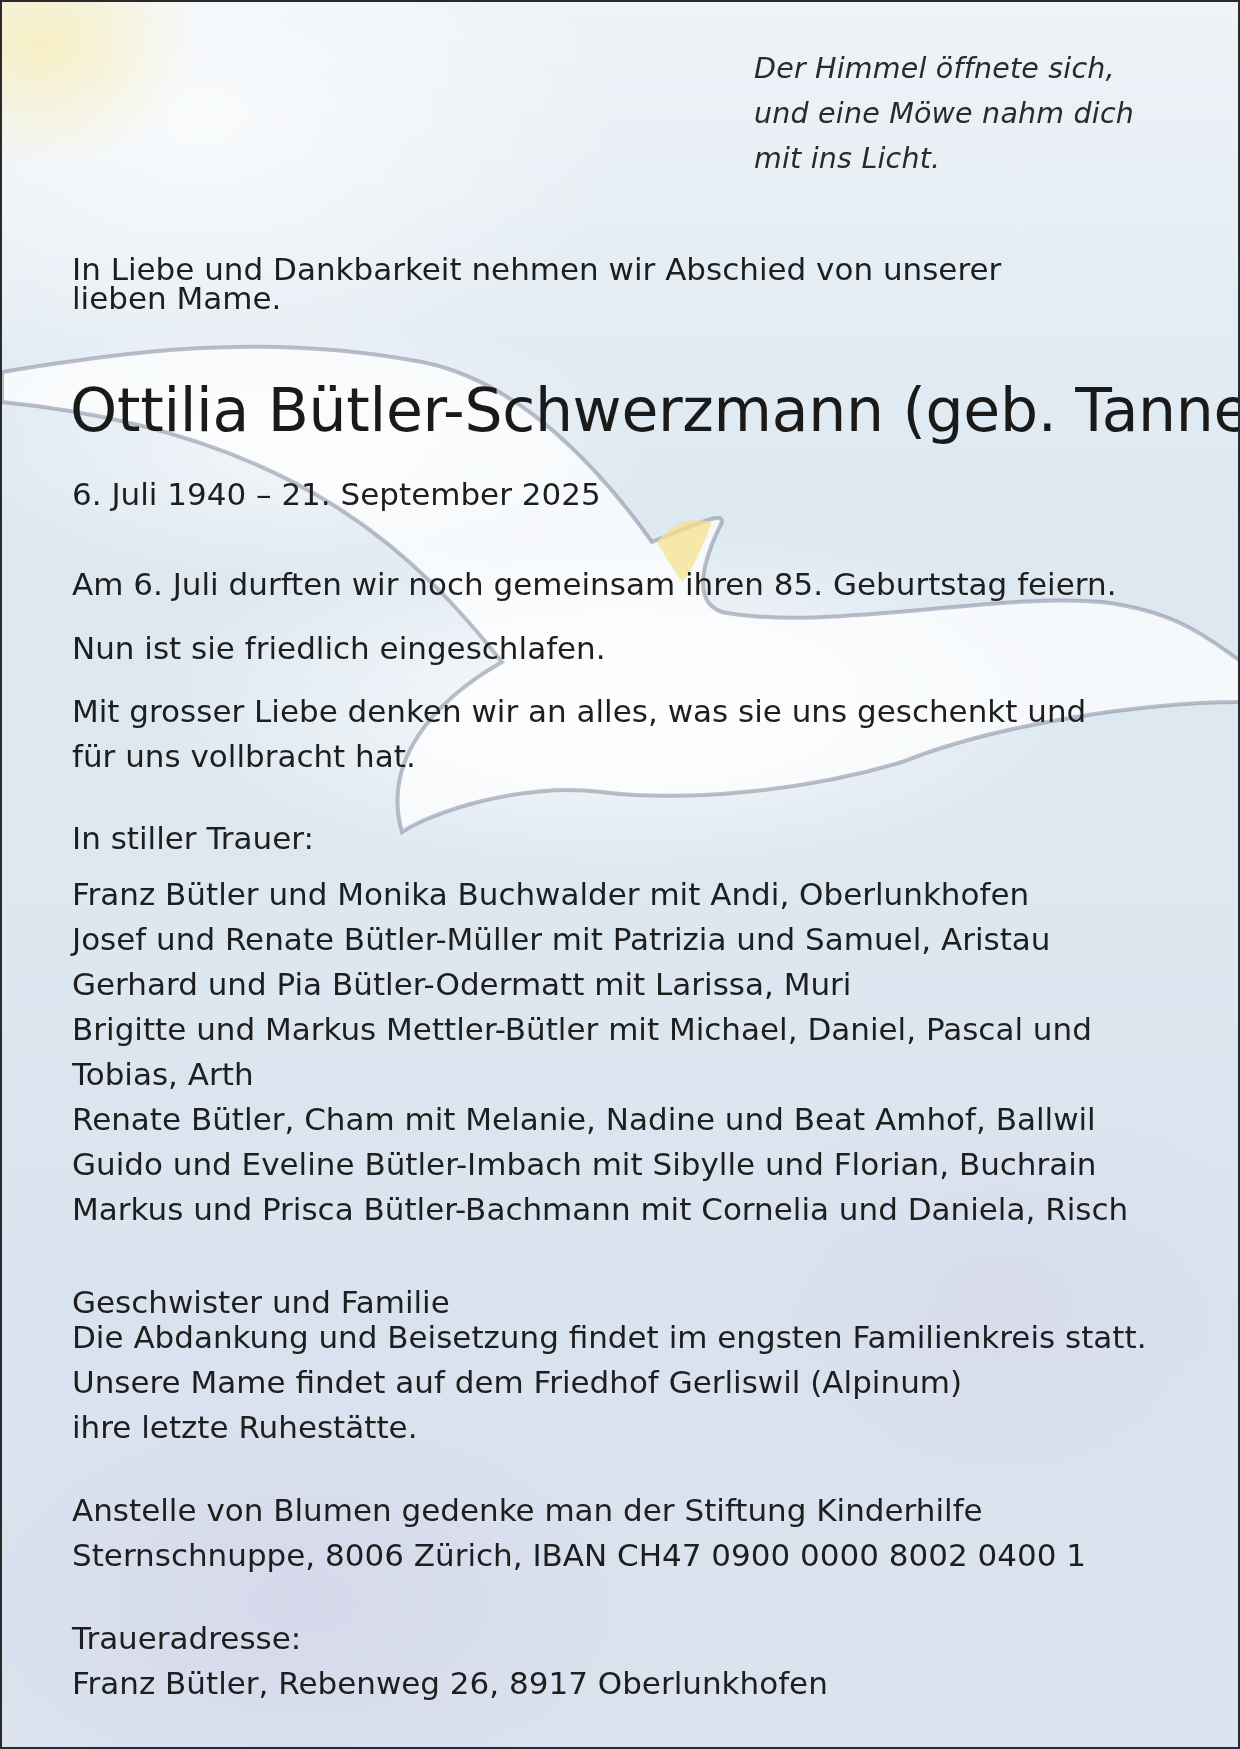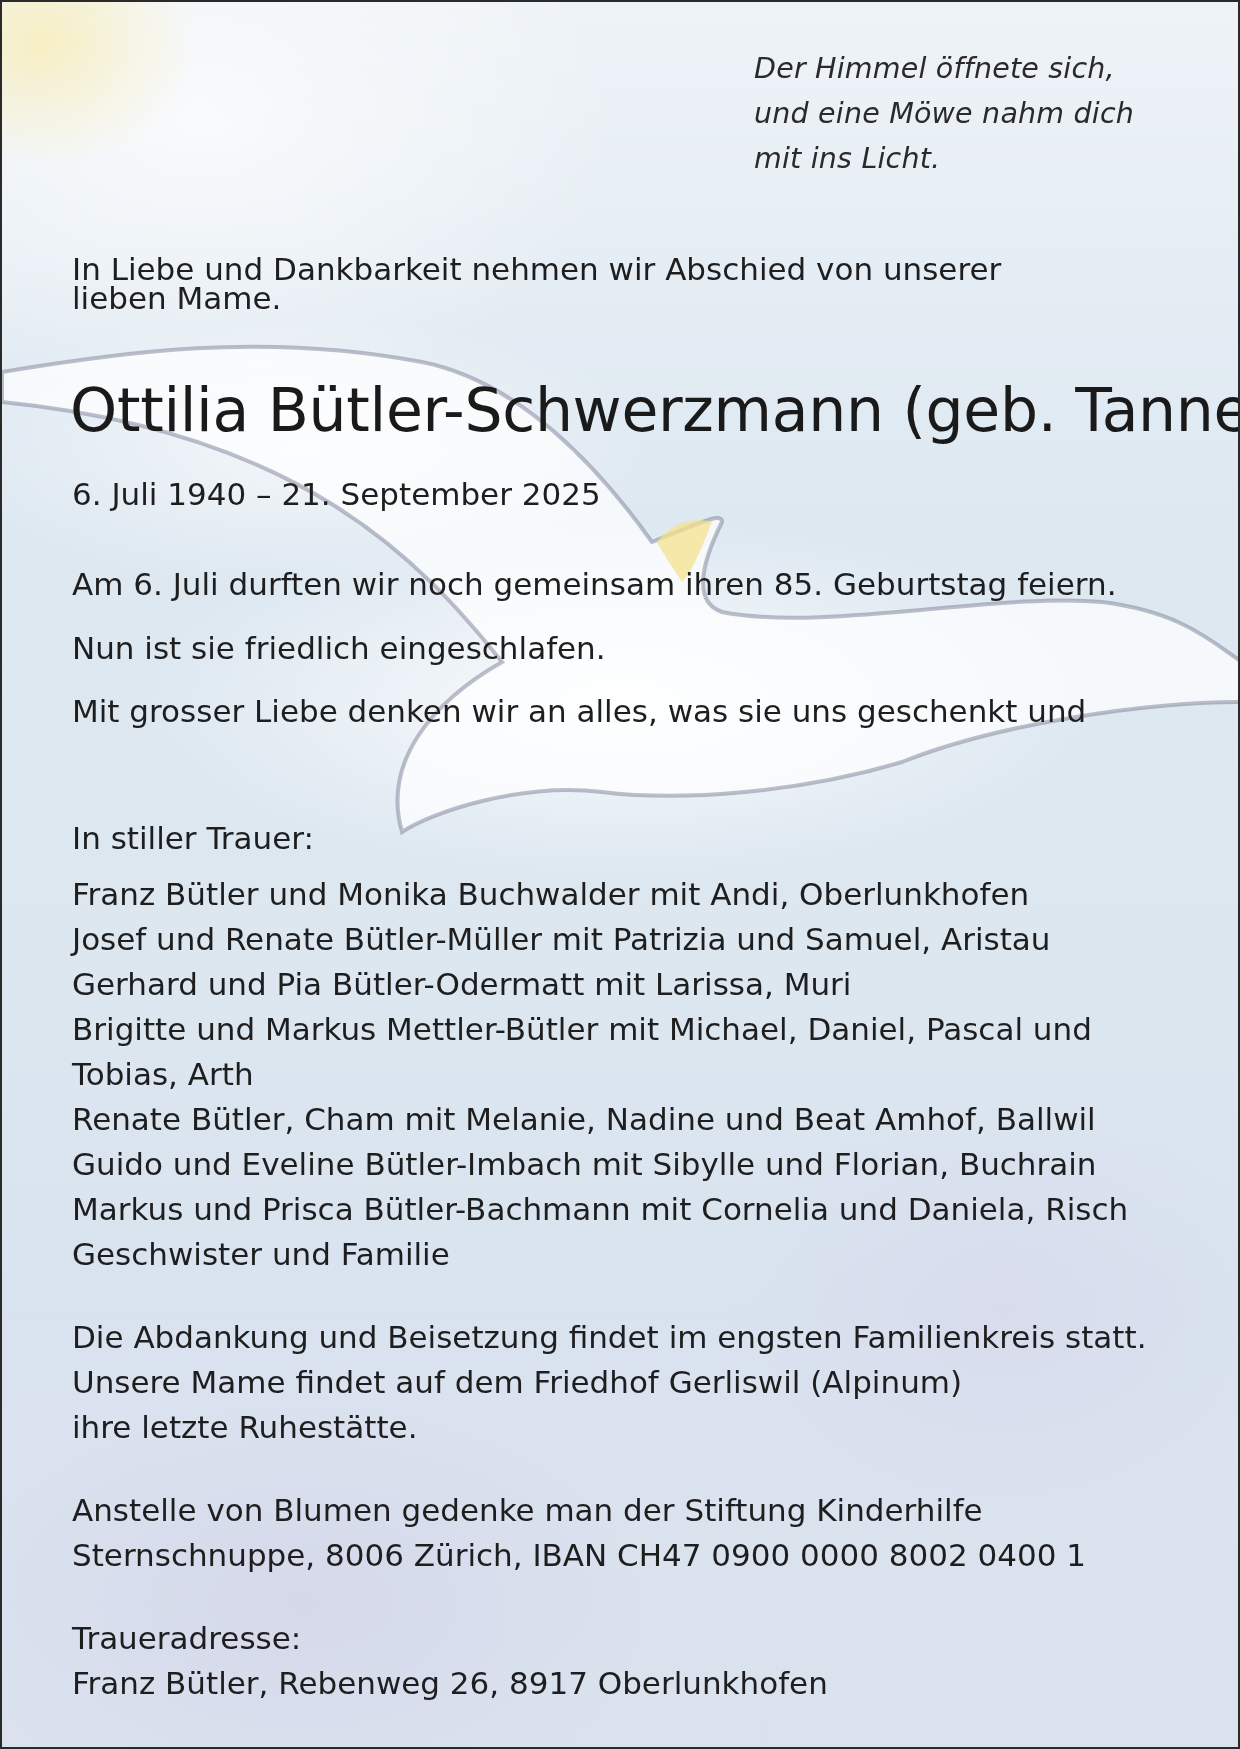--- a/index.html
+++ b/index.html
@@ -52,31 +52,32 @@
   <div class="txt" style="top:245px">In Liebe und Dankbarkeit nehmen wir Abschied von unserer</div>
   <div class="txt" style="top:274px">lieben Mame.</div>
 
   <div class="name">Ottilia Bütler-Schwerzmann (geb. Tanner)</div>
   <div class="txt" style="top:470px">6. Juli 1940 – 21. September 2025</div>
 
   <div class="txt" style="top:560px">Am 6. Juli durften wir noch gemeinsam ihren 85. Geburtstag feiern.</div>
   <div class="txt" style="top:624px">Nun ist sie friedlich eingeschlafen.</div>
 
   <div class="txt" style="top:687px">Mit grosser Liebe denken wir an alles, was sie uns geschenkt und</div>
+  <div class="txt" style="top:732px">für uns vollbracht hat.</div>
 
   <div class="txt" style="top:814px">In stiller Trauer:</div>
   <div class="txt" style="top:870px">Franz Bütler und Monika Buchwalder mit Andi, Oberlunkhofen</div>
   <div class="txt" style="top:915px">Josef und Renate Bütler-Müller mit Patrizia und Samuel, Aristau</div>
   <div class="txt" style="top:960px">Gerhard und Pia Bütler-Odermatt mit Larissa, Muri</div>
   <div class="txt" style="top:1005px">Brigitte und Markus Mettler-Bütler mit Michael, Daniel, Pascal und</div>
   <div class="txt" style="top:1050px">Tobias, Arth</div>
   <div class="txt" style="top:1140px">Guido und Eveline Bütler-Imbach mit Sibylle und Florian, Buchrain</div>
   <div class="txt" style="top:1095px">Renate Bütler, Cham mit Melanie, Nadine und Beat Amhof, Ballwil</div>
   <div class="txt" style="top:1185px">Markus und Prisca Bütler-Bachmann mit Cornelia und Daniela, Risch</div>
-  <div class="txt" style="top:1230px">Geschwister und Familie</div>
+  <div class="txt" style="top:1278px">Geschwister und Familie</div>
 
   <div class="txt" style="top:1313px">Die Abdankung und Beisetzung findet im engsten Familienkreis statt.</div>
   <div class="txt" style="top:1358px">Unsere Mame findet auf dem Friedhof Gerliswil (Alpinum)</div>
   <div class="txt" style="top:1403px">ihre letzte Ruhestätte.</div>
 
   <div class="txt" style="top:1486px">Anstelle von Blumen gedenke man der Stiftung Kinderhilfe</div>
   <div class="txt" style="top:1531px">Sternschnuppe, 8006 Zürich, IBAN CH47 0900 0000 8002 0400 1</div>
 
   <div class="txt" style="top:1614px">Traueradresse:</div>
   <div class="txt" style="top:1659px">Franz Bütler, Rebenweg 26, 8917 Oberlunkhofen</div>

